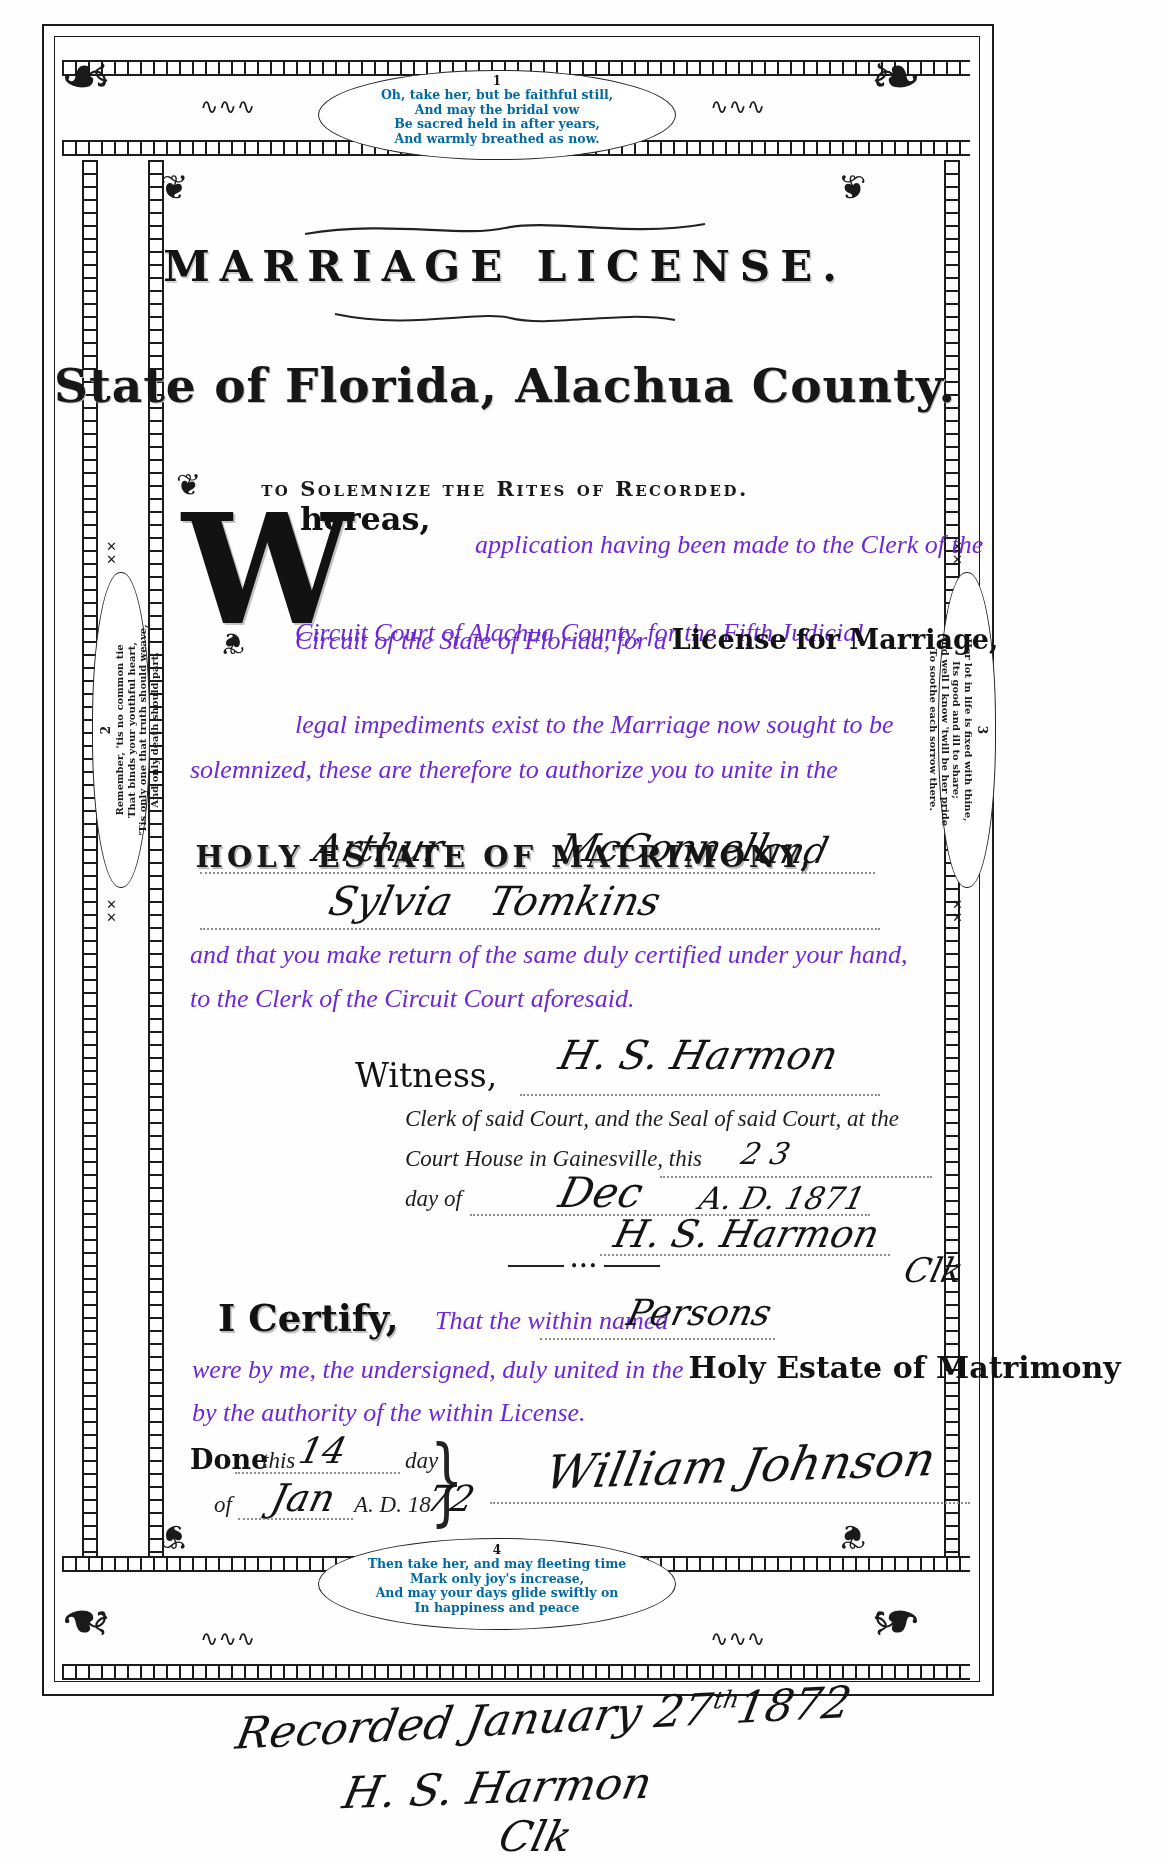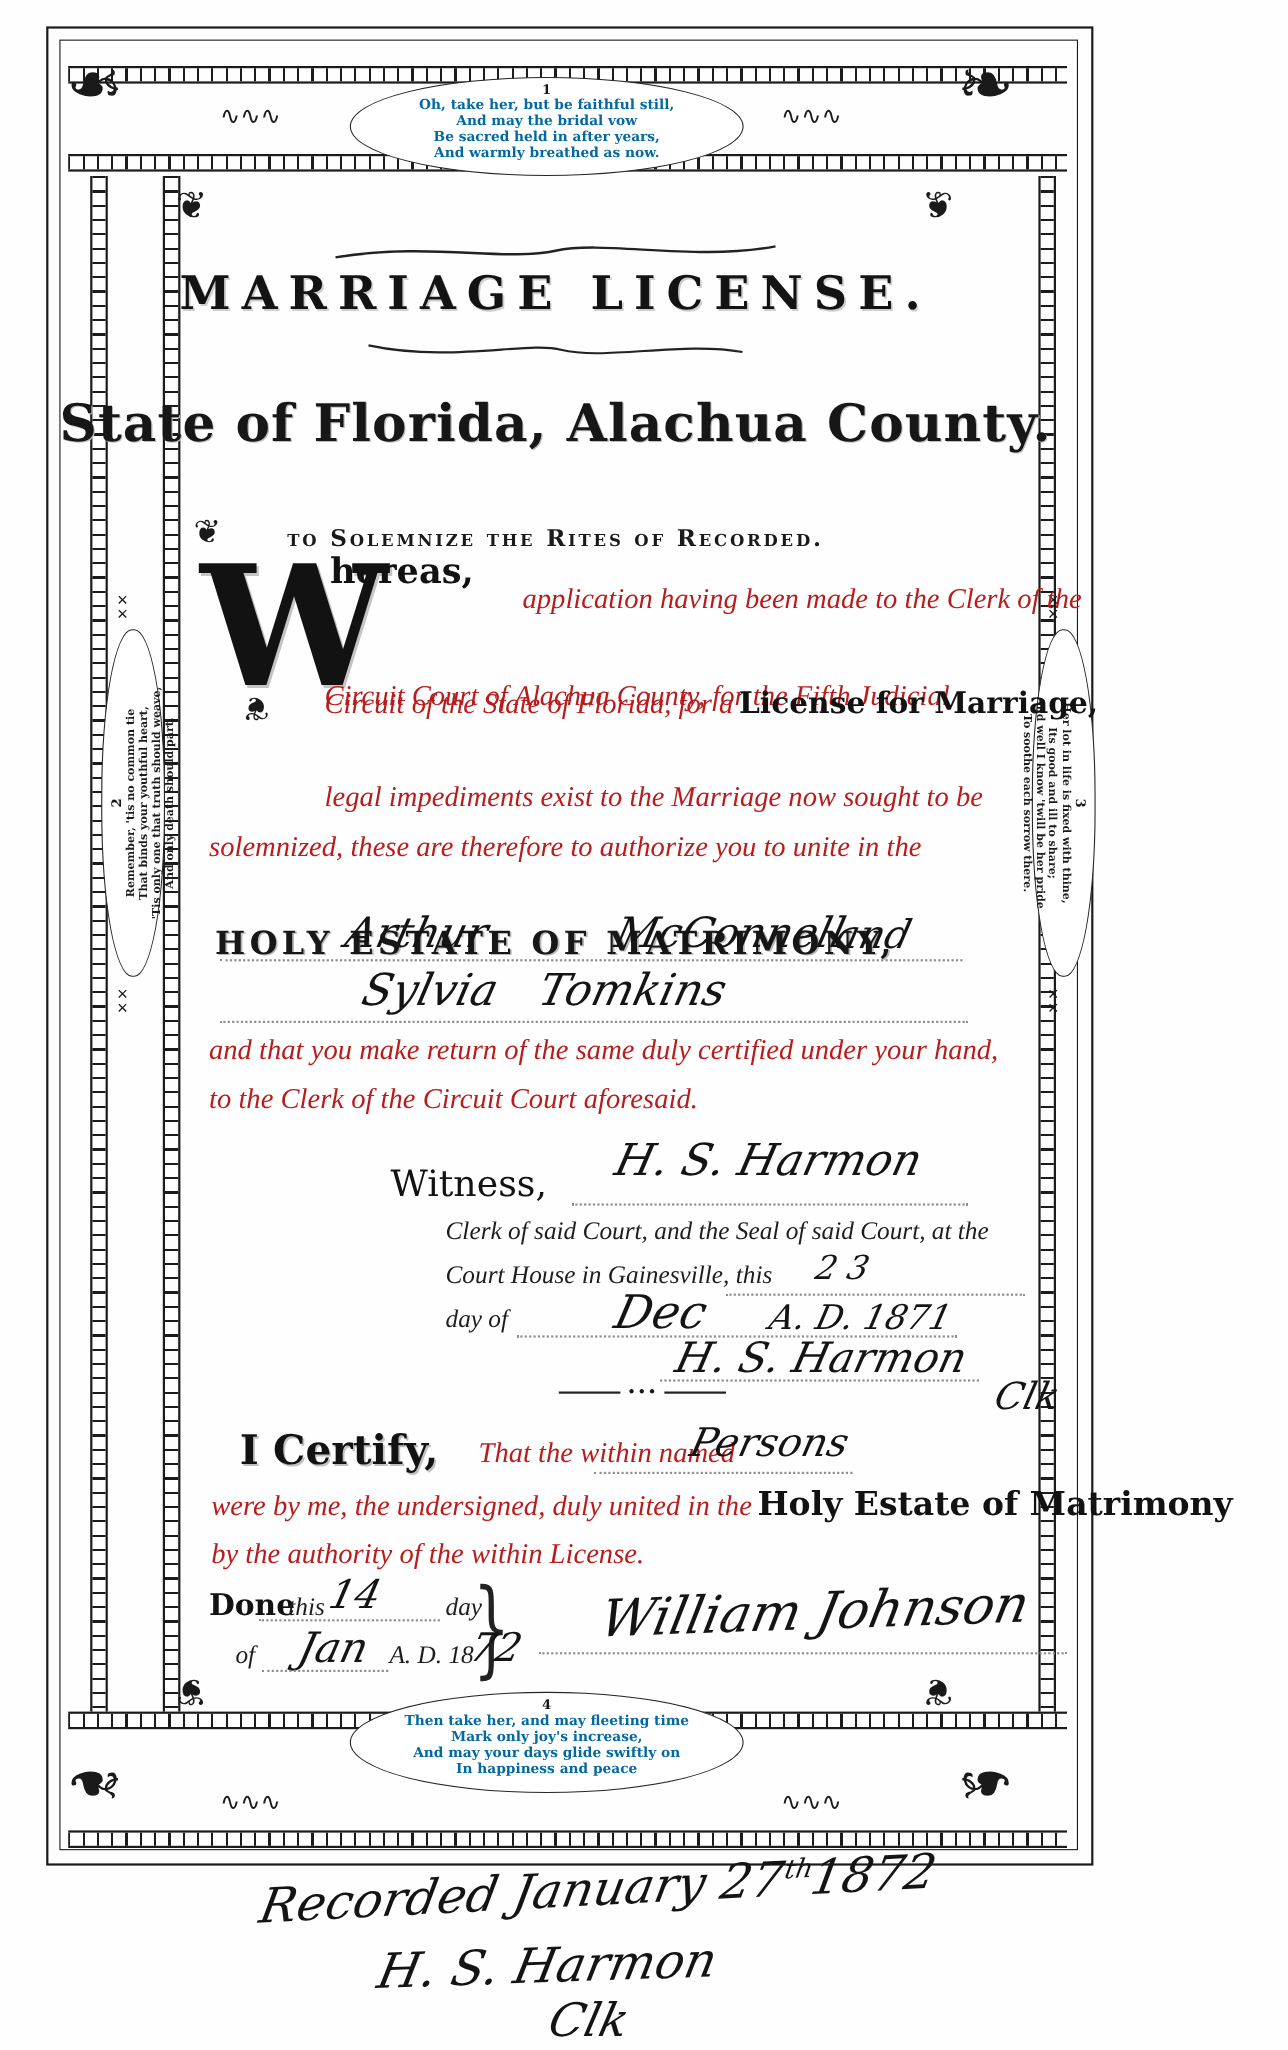--- a/index.html
+++ b/index.html
@@ -2,21 +2,21 @@
 <html><head>
 <meta charset="utf-8">
 <style>
   html,body{margin:0;padding:0;background:#e8e8e8;}
   .page{position:relative;width:1171px;height:1864px;background:#fefefe;color:#171717;
         font-family:"DejaVu Serif",serif;overflow:hidden;margin:0 auto;}
   .abs{position:absolute;}
   .c{left:0;width:1010px;text-align:center;}
   .nw{white-space:nowrap;}
   
-  .script{font-family:"Liberation Serif",serif;font-style:italic;font-size:26px;color:#b91c1c;white-space:nowrap;}
+  .script{font-family:"Liberation Serif",serif;font-style:italic;font-size:26px;color:#6d28d9;white-space:nowrap;}
   .script-sm{font-family:"Liberation Serif",serif;font-style:italic;font-size:23px;color:#1d1d1d;white-space:nowrap;}
   
   .hw{font-family:"DejaVu Serif",serif;font-style:italic;transform:skewX(-13deg);white-space:nowrap;color:#141414;}
   
   .bl{font-family:"DejaVu Serif",serif;font-weight:bold;color:#121212;}
   .title{font-size:42px;font-weight:bold;letter-spacing:10px;color:#131313;
          text-shadow:1.5px 1.5px 0 #cfcfcf;}
   .stateline{font-size:47px;font-weight:bold;letter-spacing:1px;text-shadow:1px 1px 0 #bdbdbd;}
   .smallcaps{font-variant:small-caps;letter-spacing:2.5px;font-size:21px;font-weight:bold;color:#1a1a1a;}
   .holy{font-size:29px;font-weight:bold;letter-spacing:4px;text-shadow:1.5px 1.5px 0 #b9b9b9;}

